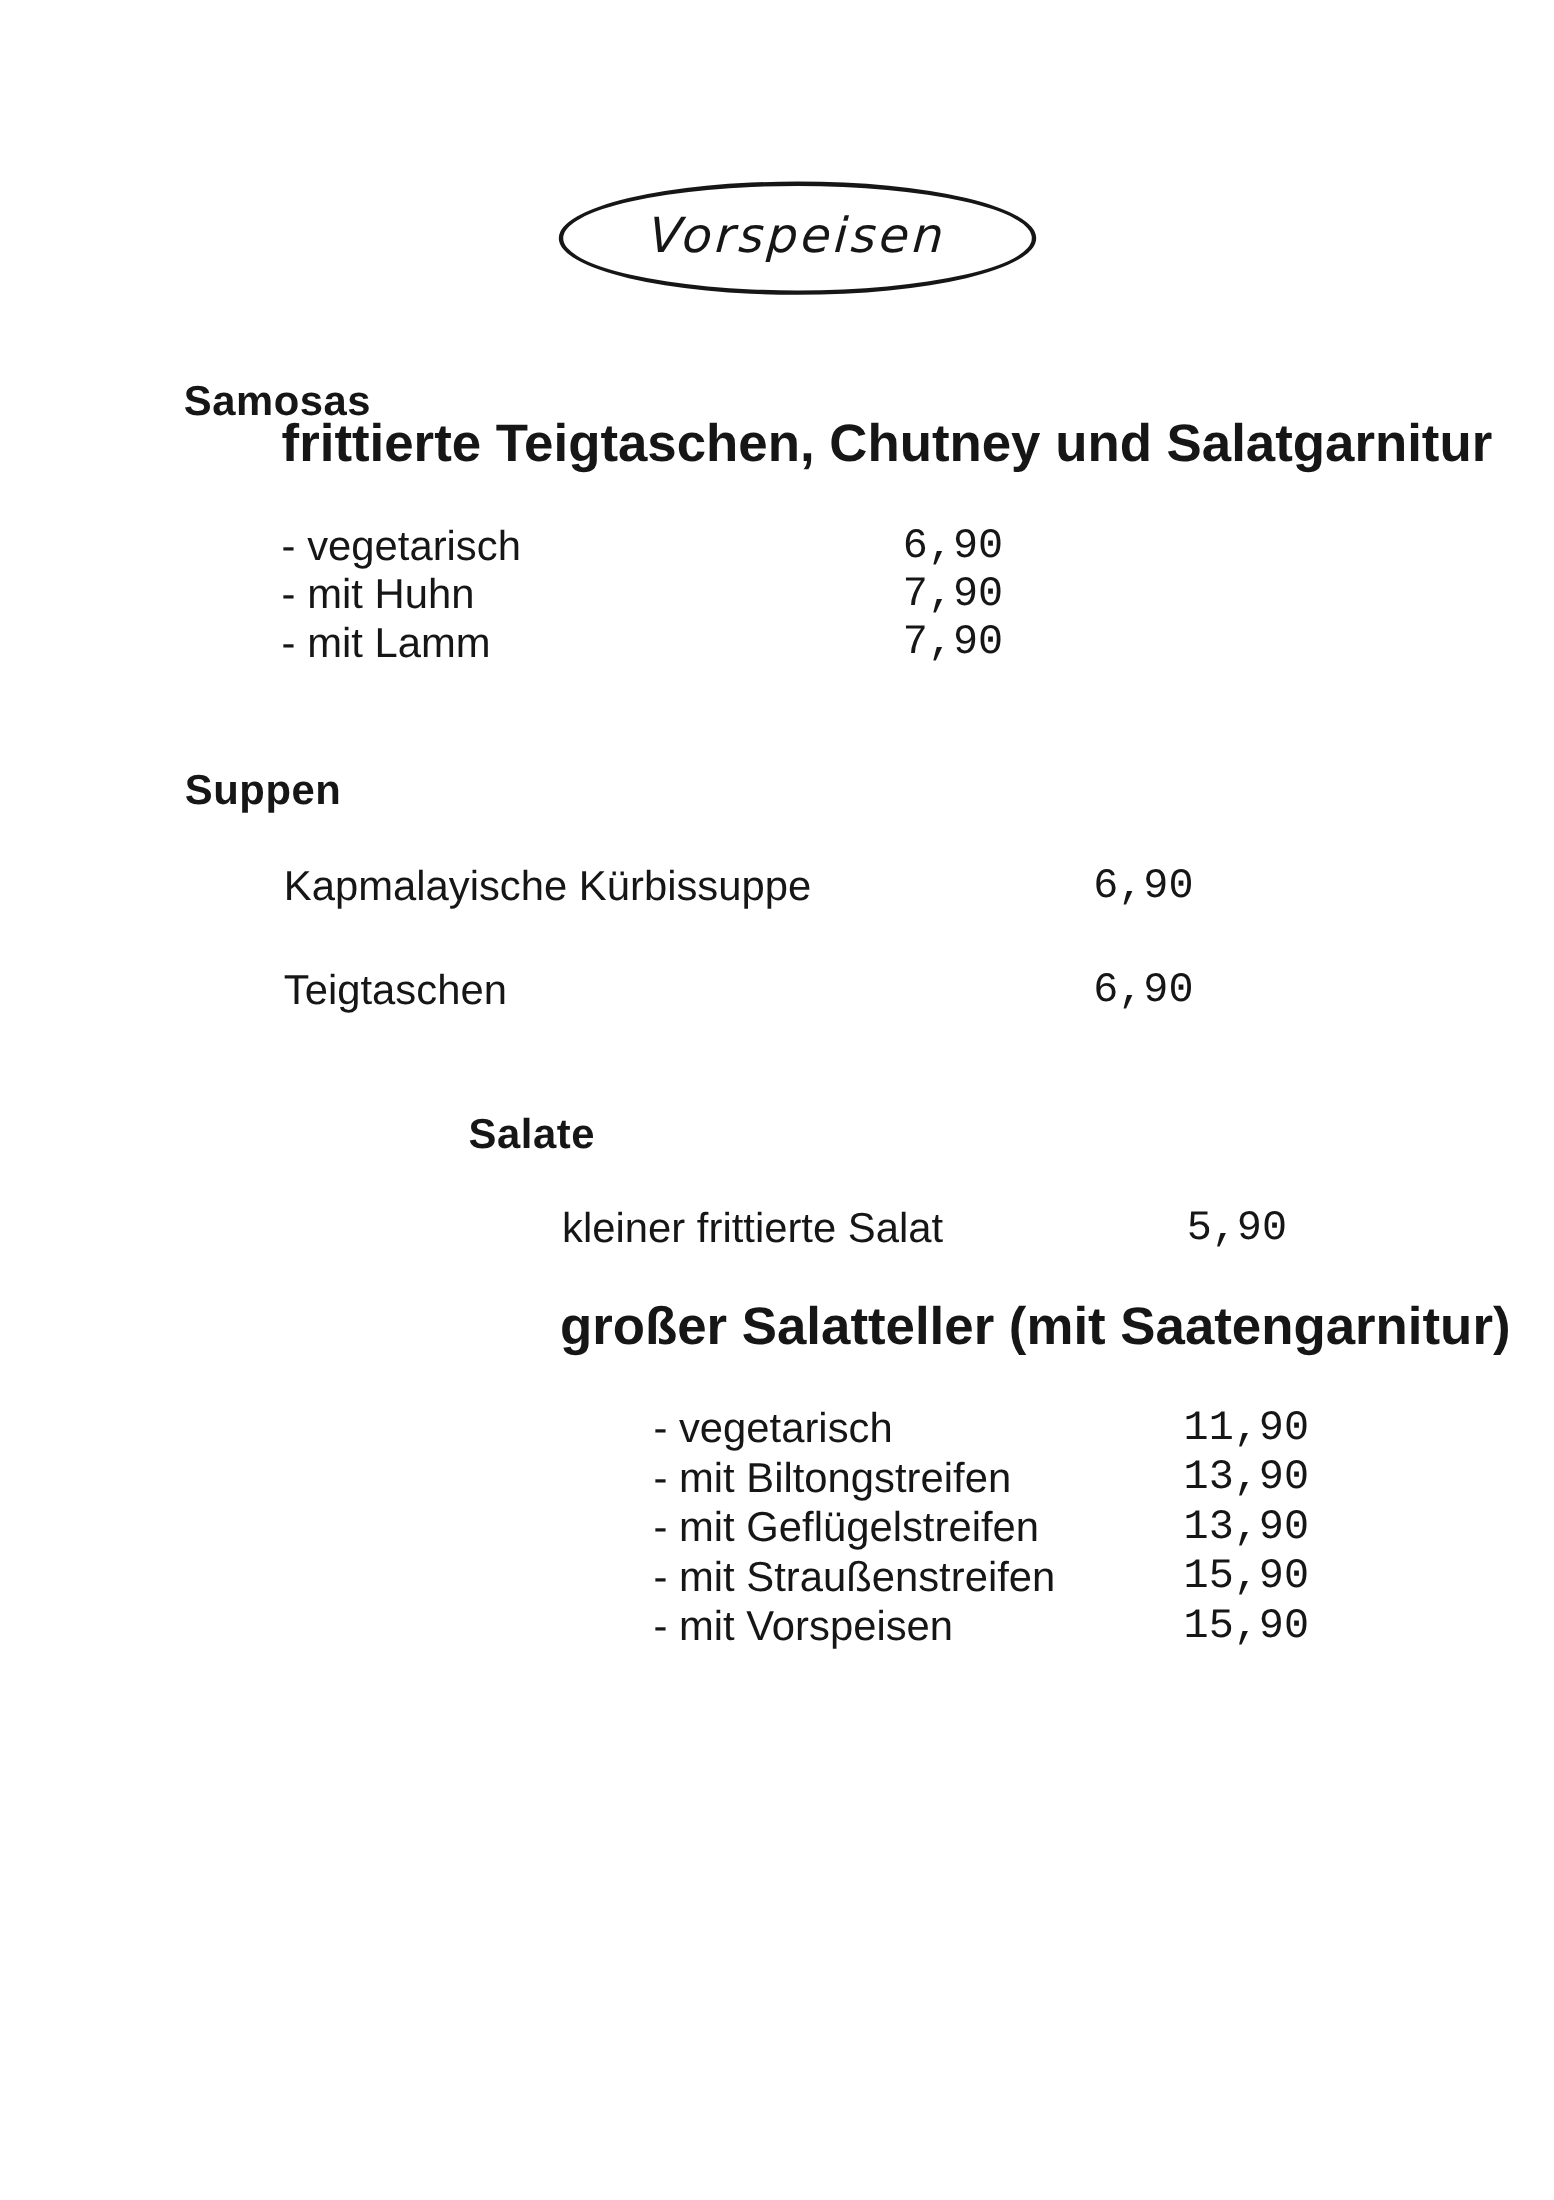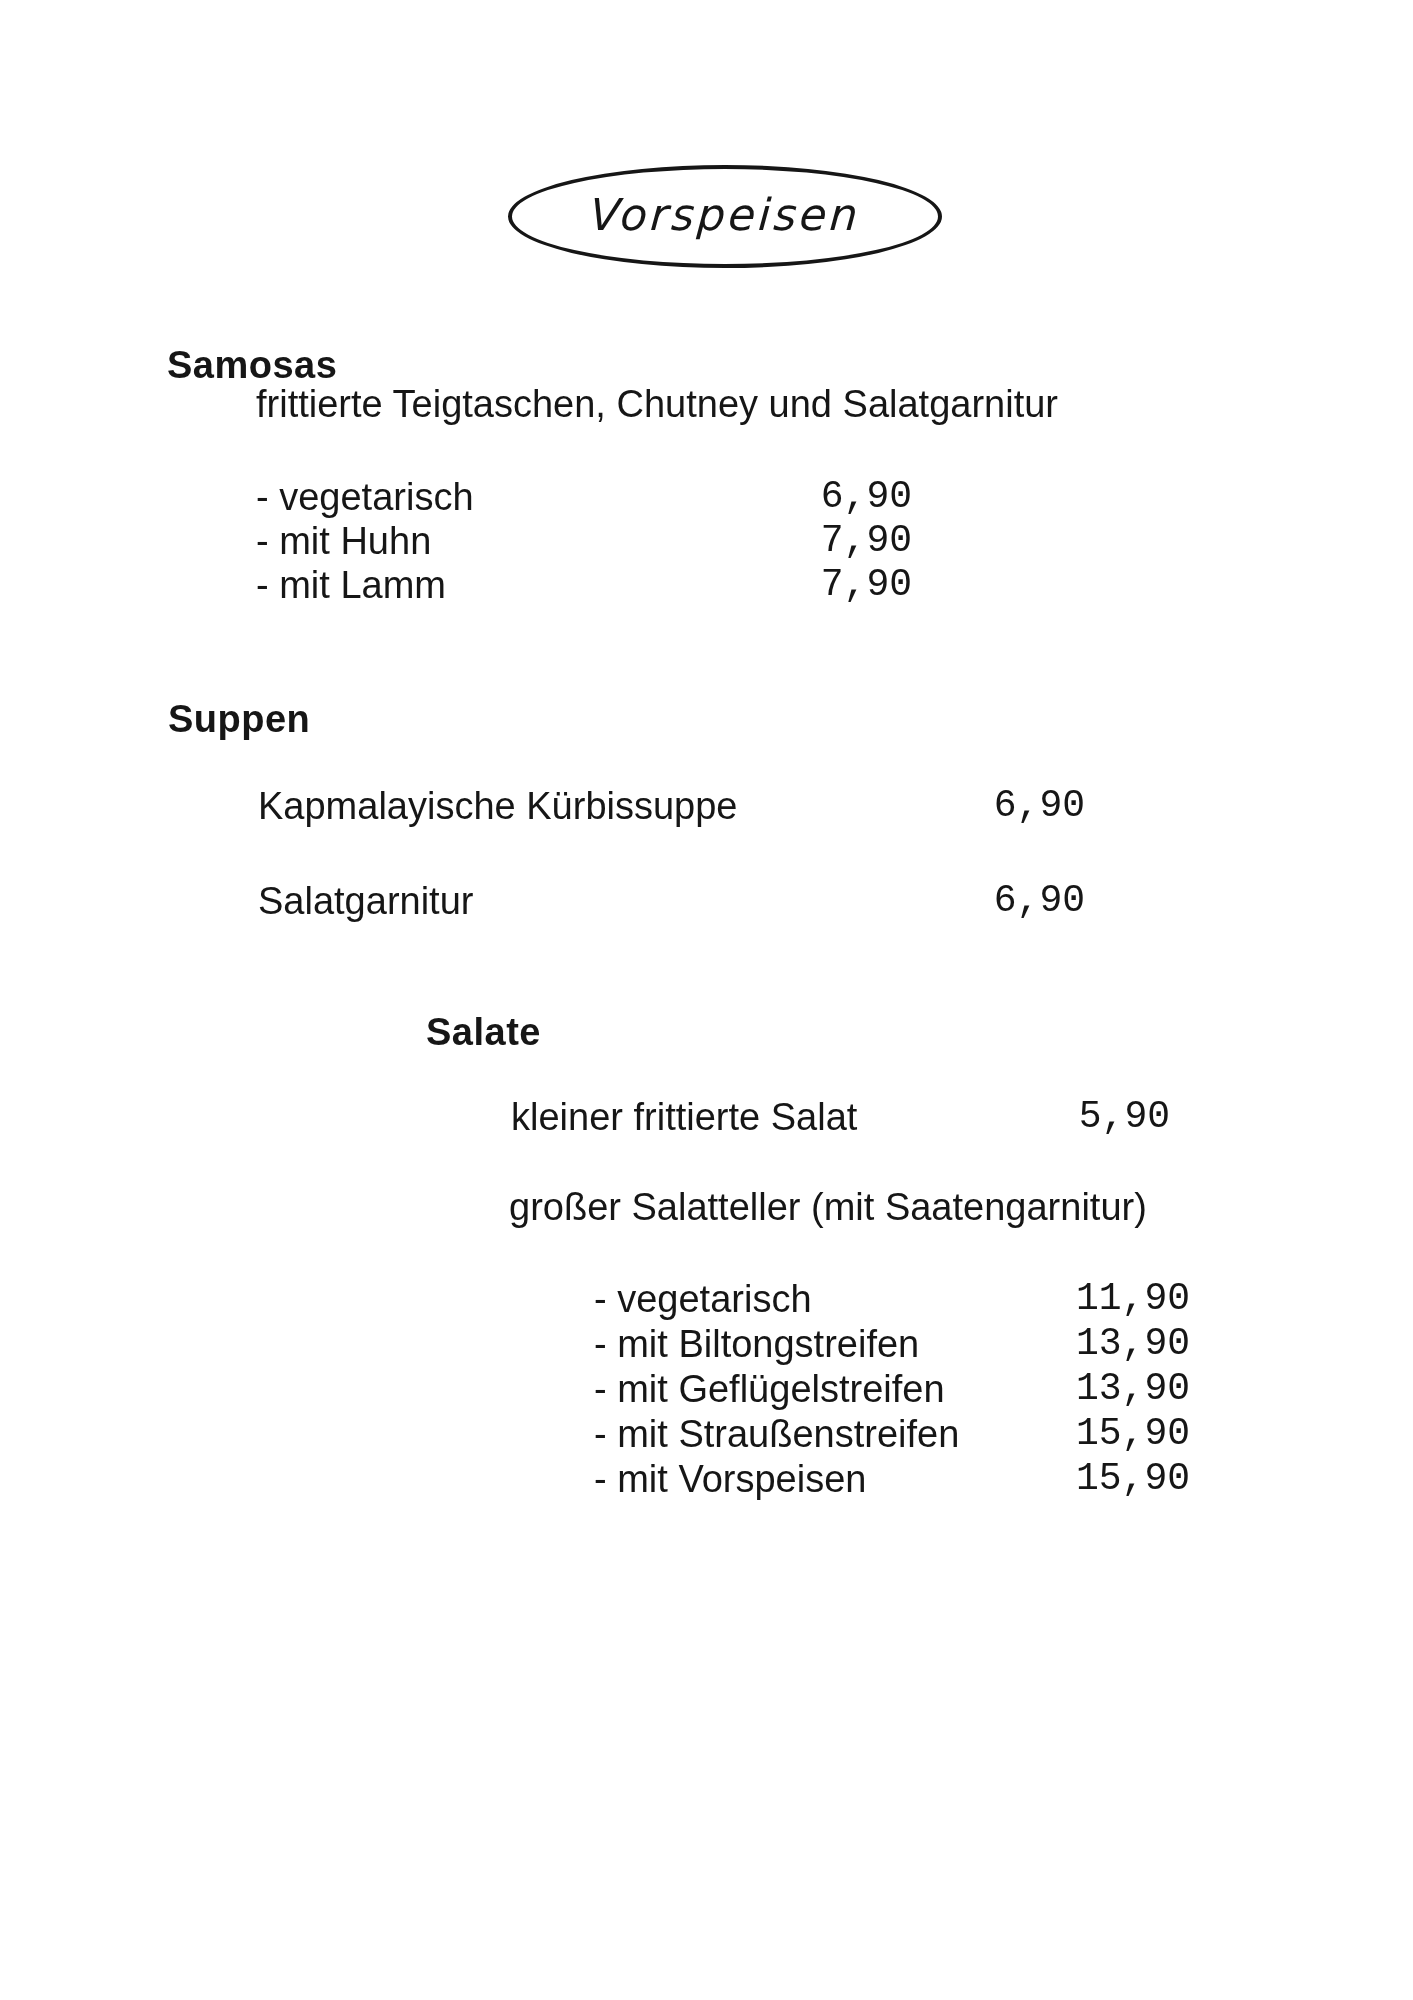--- a/index.html
+++ b/index.html
@@ -39,22 +39,22 @@
     position: absolute;
     font-size: 38px;
     font-weight: 700;
     line-height: 44px;
     letter-spacing: 0.5px;
     white-space: nowrap;
     text-align: center;
   }
   .body-text {
     position: absolute;
-    font-size: 38px;
-    font-weight: 400;
+    font-size: 48px;
+    font-weight: 700;
     line-height: 44px;
     white-space: nowrap;
   }
   .row {
     position: absolute;
     display: flex;
     justify-content: space-between;
     align-items: center;
     font-size: 38px;
     font-weight: 400;
@@ -89,21 +89,21 @@
     <span class="price">7,90</span>
   </div>
 
   <div class="heading" style="left:168px; top:697px">Suppen</div>
 
   <div class="row" style="left:258px; top:784px; width:827px">
     <span class="label">Kapmalayische Kürbissuppe</span>
     <span class="price">6,90</span>
   </div>
   <div class="row" style="left:258px; top:879px; width:827px">
-    <span class="label">Salatgarnitur</span>
+    <span class="label">Teigtaschen</span>
     <span class="price">6,90</span>
   </div>
 
   <div class="heading" style="left:426px; top:1010px">Salate</div>
 
   <div class="row" style="left:511px; top:1095px; width:659px">
     <span class="label">kleiner frittierte Salat</span>
     <span class="price">5,90</span>
   </div>
 

